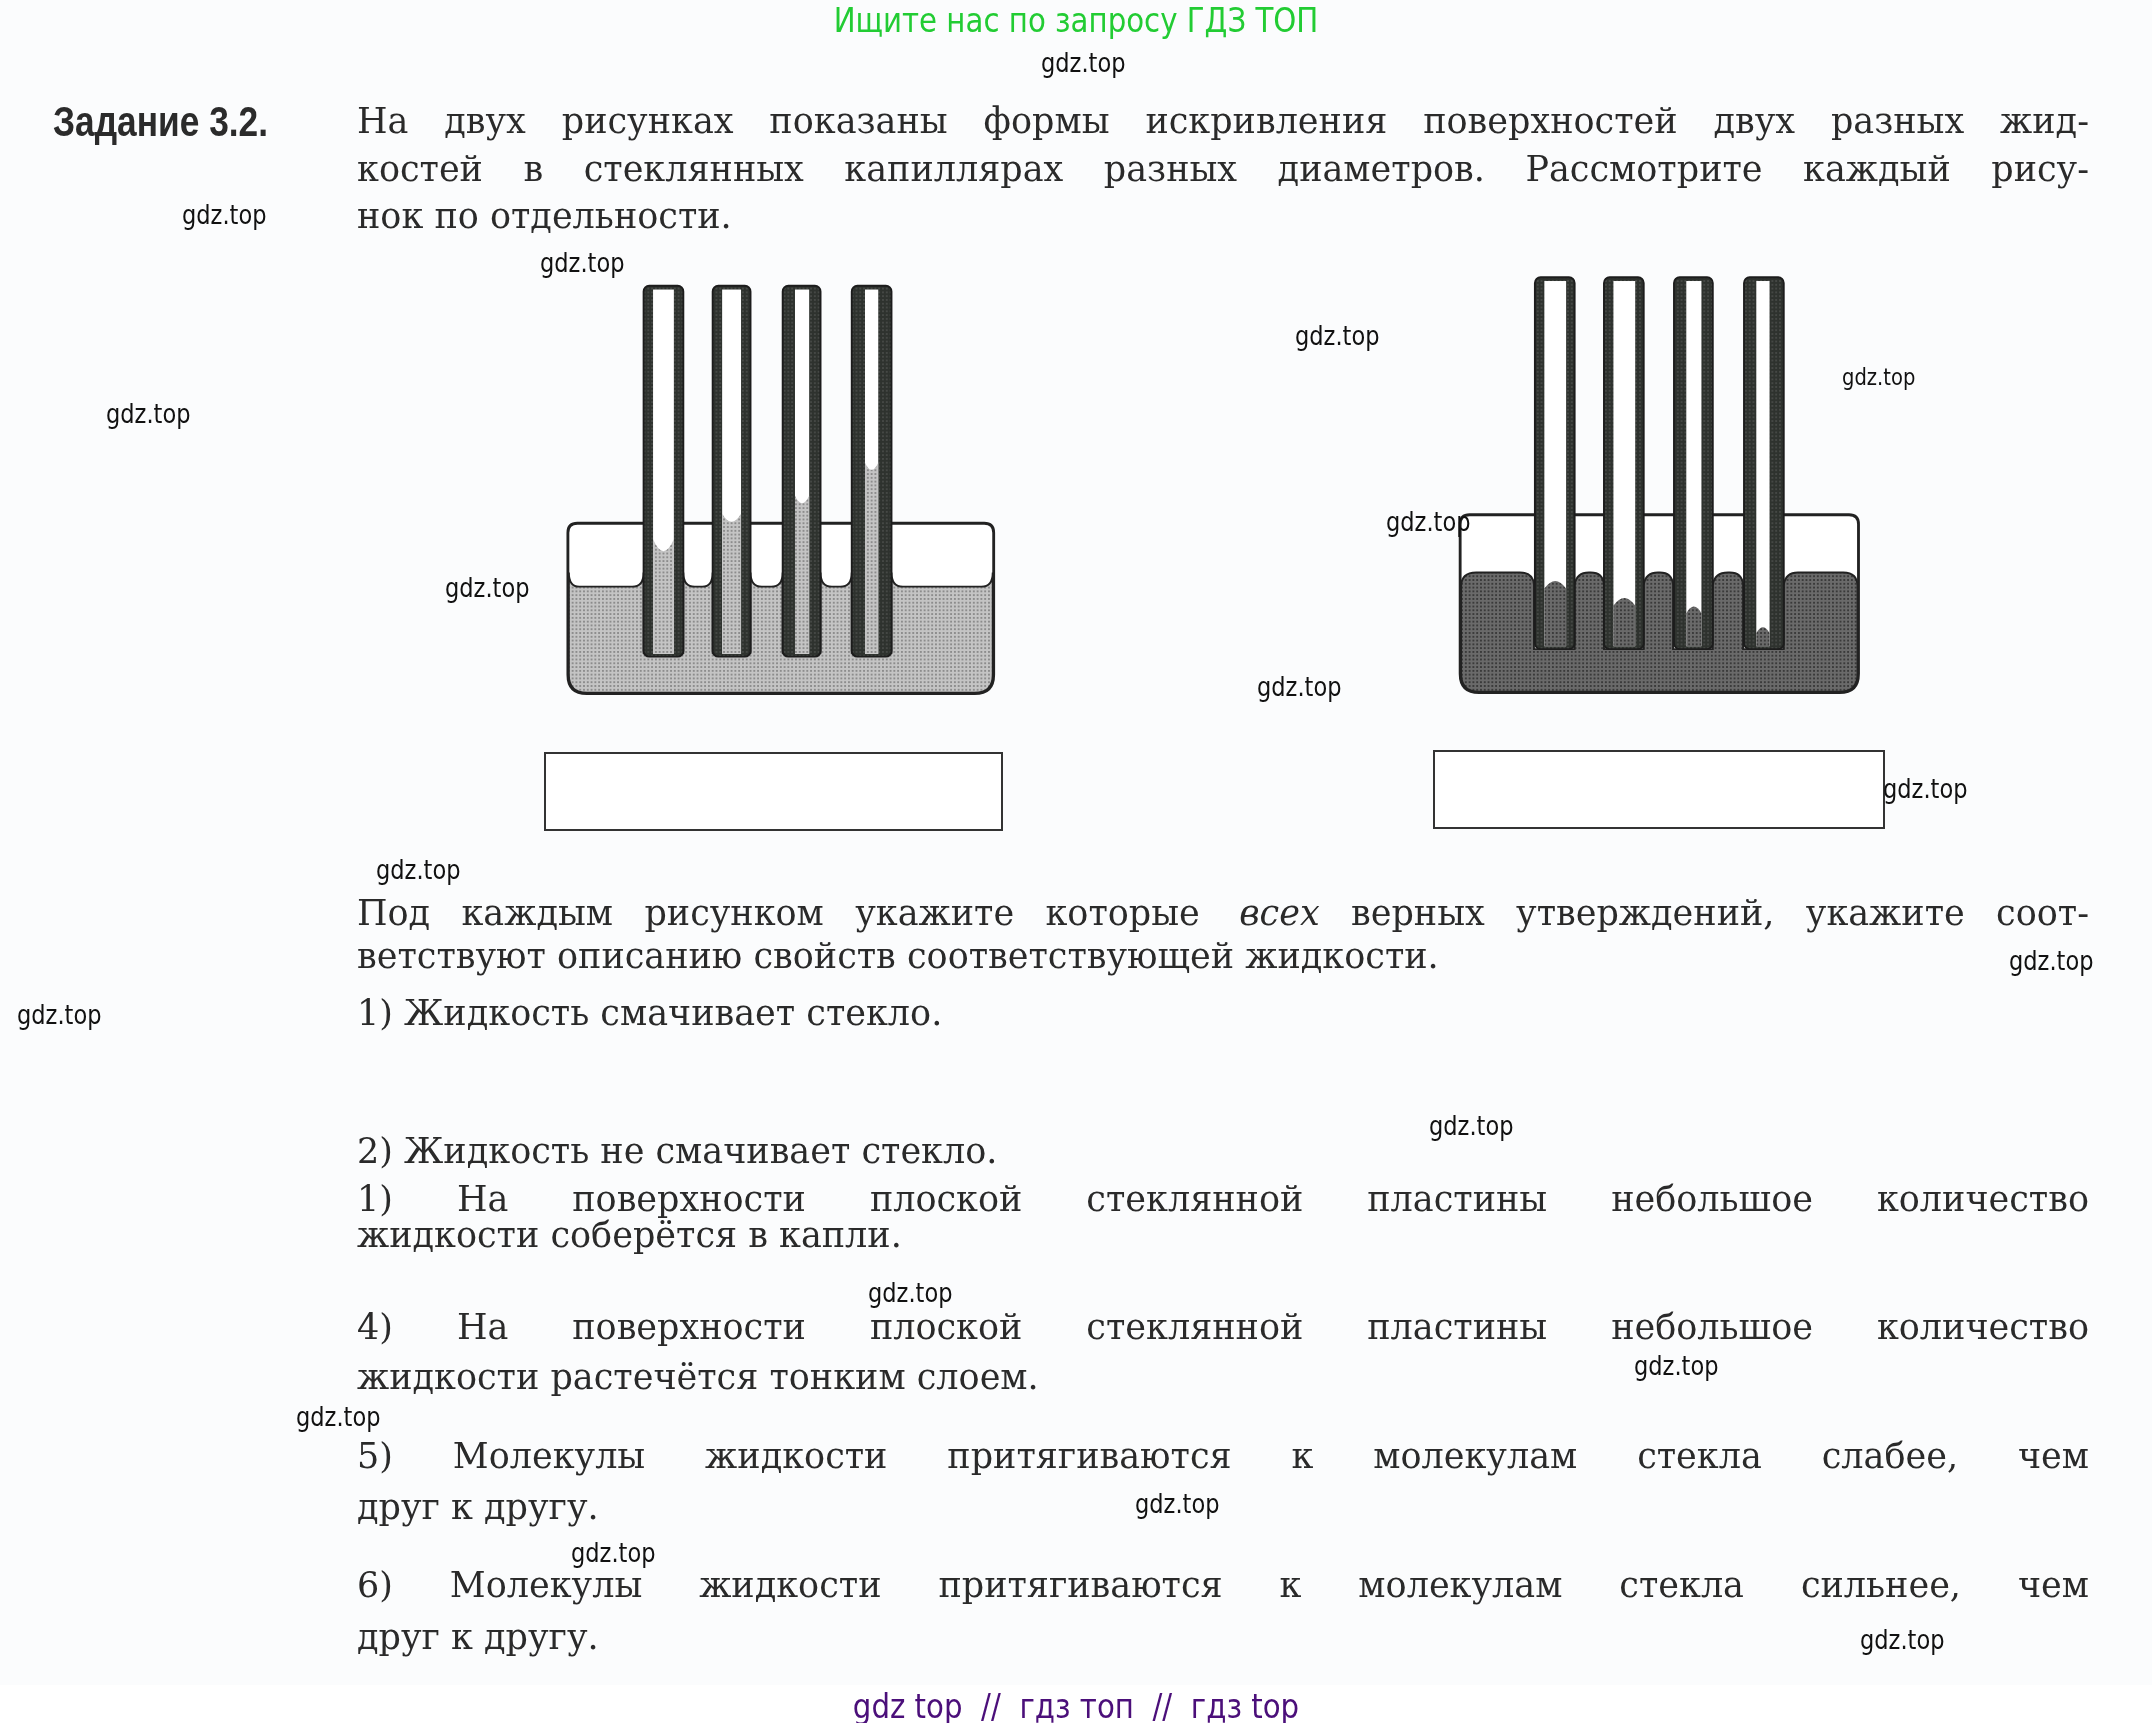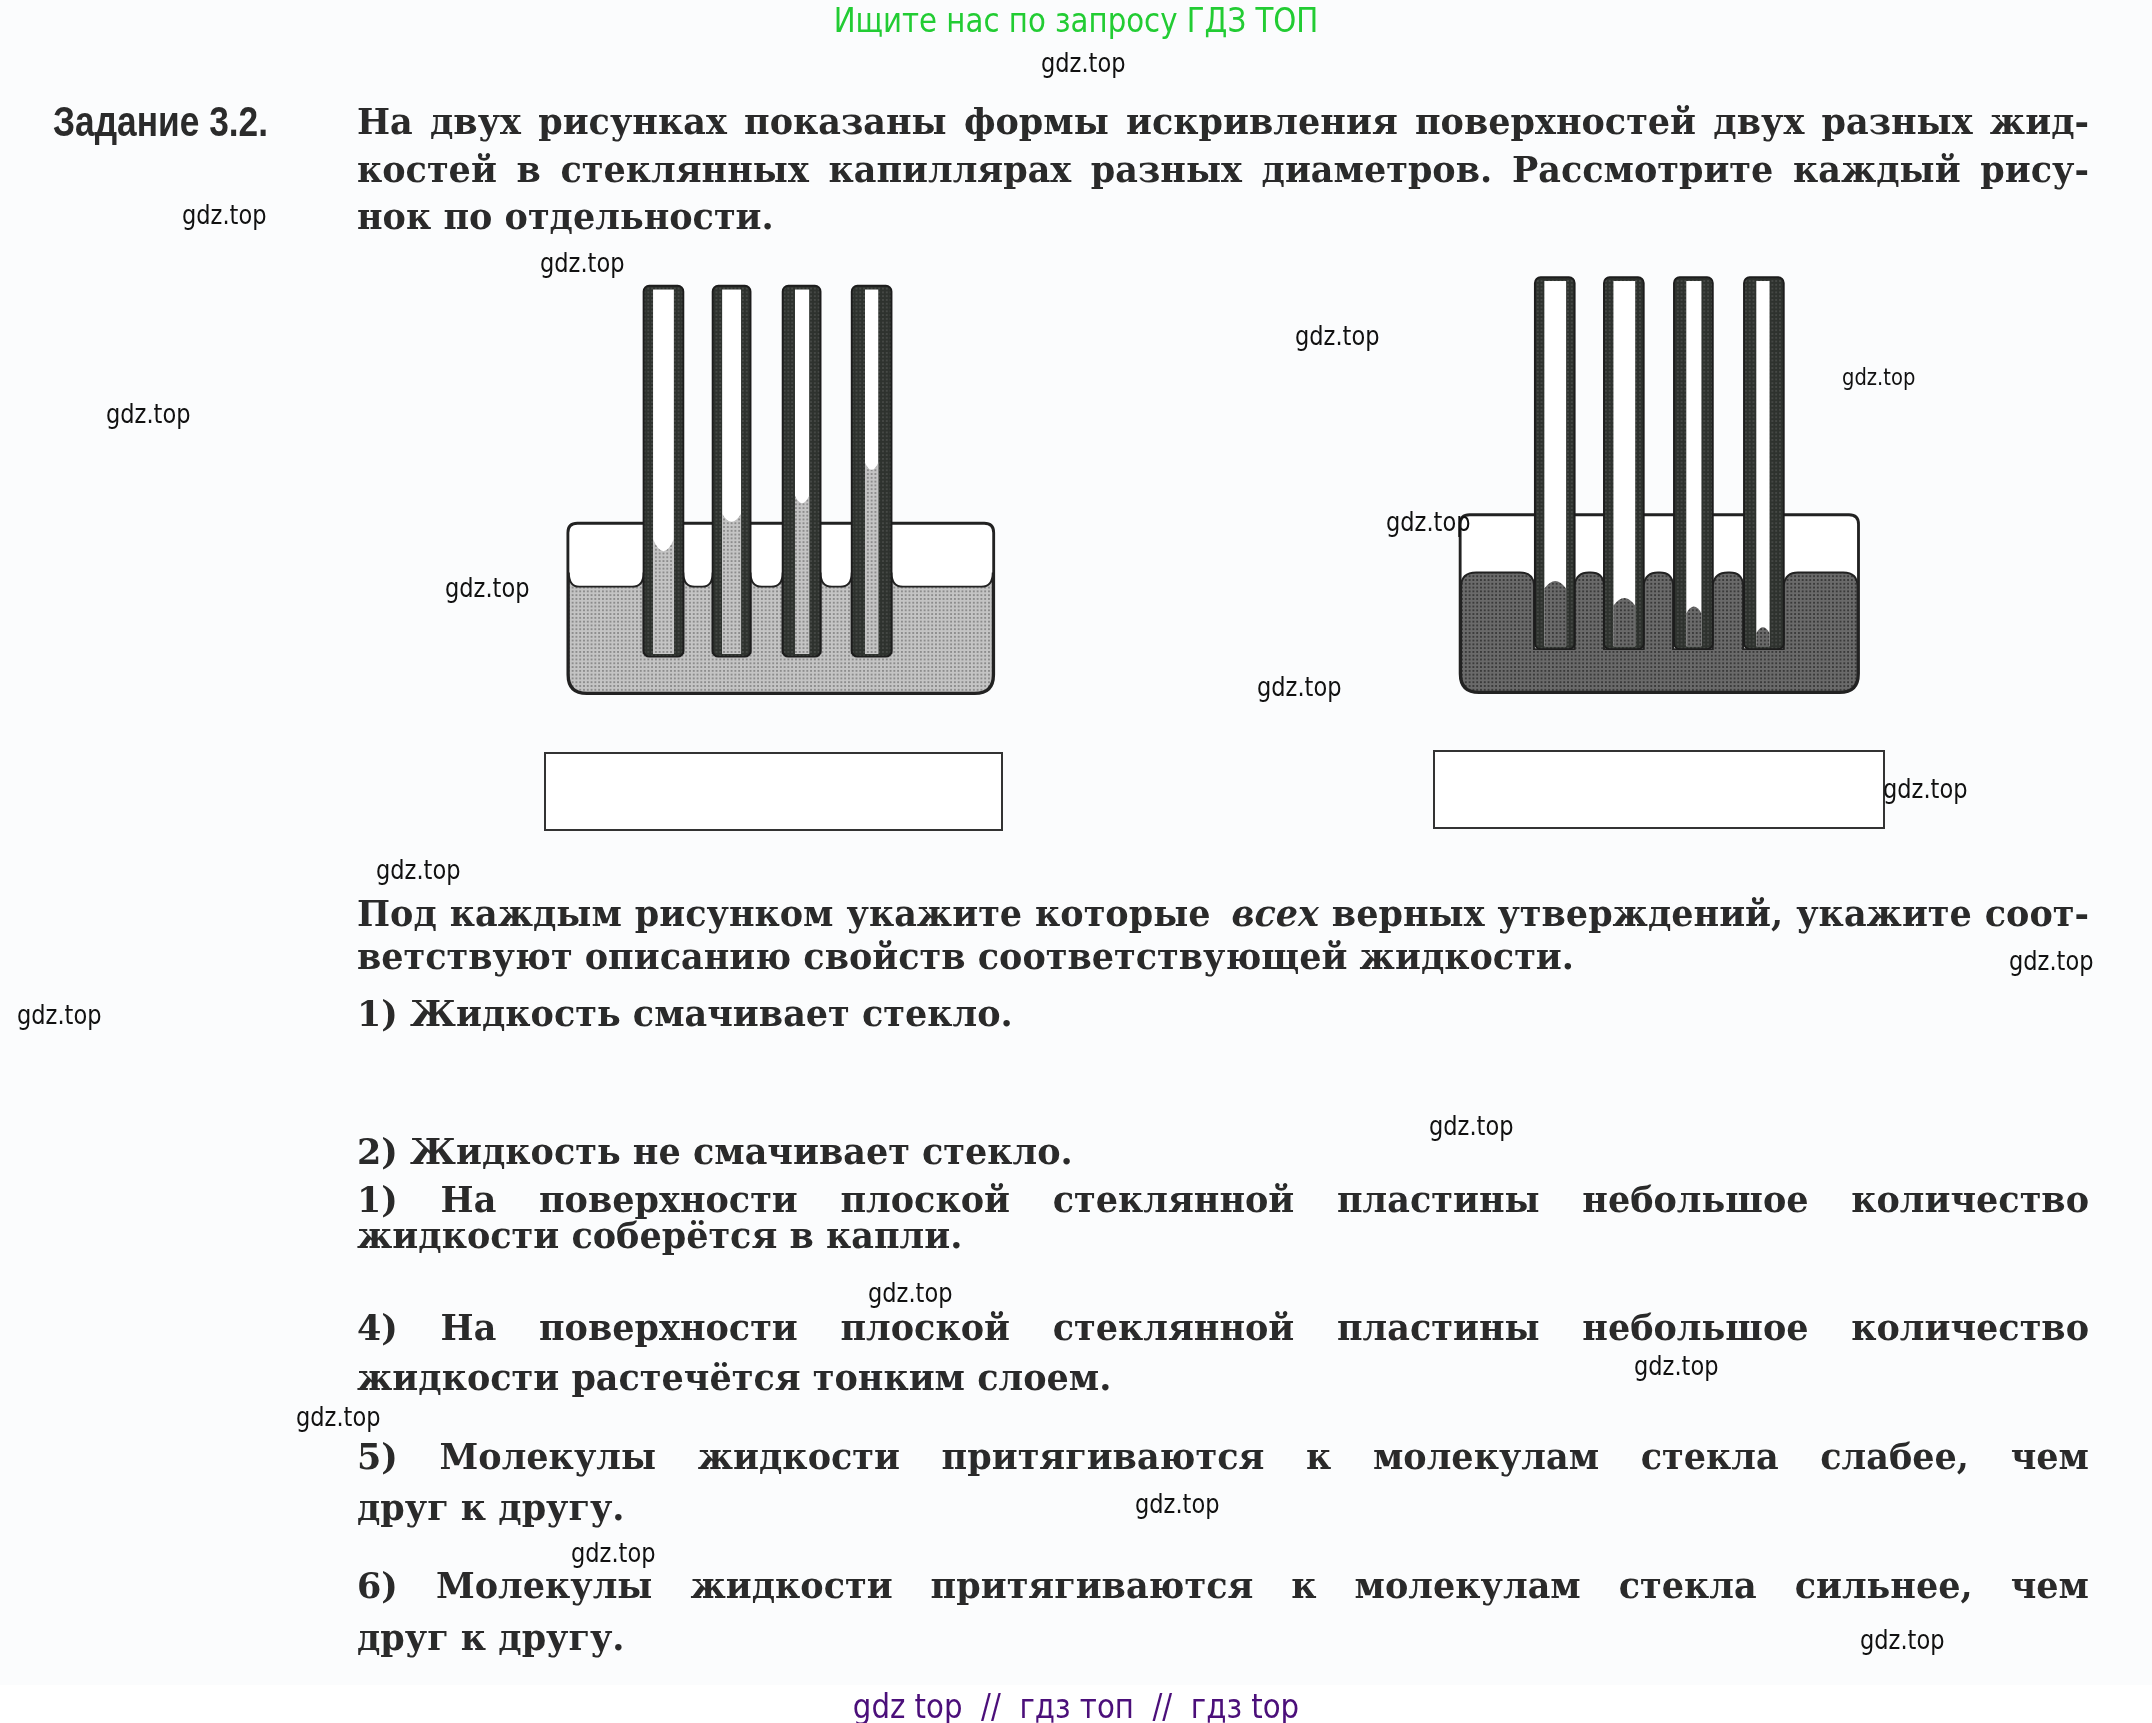--- a/index.html
+++ b/index.html
@@ -3,21 +3,21 @@
 <meta charset="utf-8">
 <style>
   html, body { margin:0; padding:0; }
   body { width:2152px; height:1723px; position:relative; background:#ffffff; overflow:hidden; }
   .page { position:absolute; left:0; top:0; width:2152px; height:1685px; background:#fbfcfd; }
   .abs { position:absolute; white-space:nowrap; }
   .hdr-green { left:0; width:2152px; top:0; text-align:center; font-family:"DejaVu Sans", sans-serif; font-size:34px; line-height:40px; color:#22cc33; transform:scaleX(0.86); transform-origin:center; }
   .wm { font-family:"DejaVu Sans", sans-serif; font-size:26.5px; line-height:30px; color:#111; transform:scaleX(0.85); transform-origin:left center; }
   .wm-small { font-size:23px; }
   .title { font-family:"Liberation Sans", sans-serif; font-weight:bold; font-size:42px; line-height:47px; color:#2b2b2b; transform:scaleX(0.84); transform-origin:left center; }
-  .txt { font-family:"DejaVu Serif", serif; font-weight:bold; font-size:35px; line-height:47px; color:#2a2a2a; left:357px; width:1732px; }
+  .txt { font-family:"DejaVu Serif", serif; font-weight:normal; font-size:35px; line-height:47px; color:#2a2a2a; left:357px; width:1732px; }
   .just { text-align:justify; text-align-last:justify; white-space:normal; }
   .txt em { font-style:italic;margin-left:8px; }
   .footer { left:0; width:2152px; top:1689px; text-align:center; font-family:"DejaVu Sans", sans-serif; font-size:34px; line-height:34px; color:#4b0f7a; transform:scaleX(0.86); transform-origin:center; }
   .footer span { white-space:pre; }
   .answer-box { position:absolute; border:2.8px solid #333; background:#fff; box-sizing:border-box; }
   svg { position:absolute; left:0; top:0; }
 </style>
 </head>
 <body>
 

